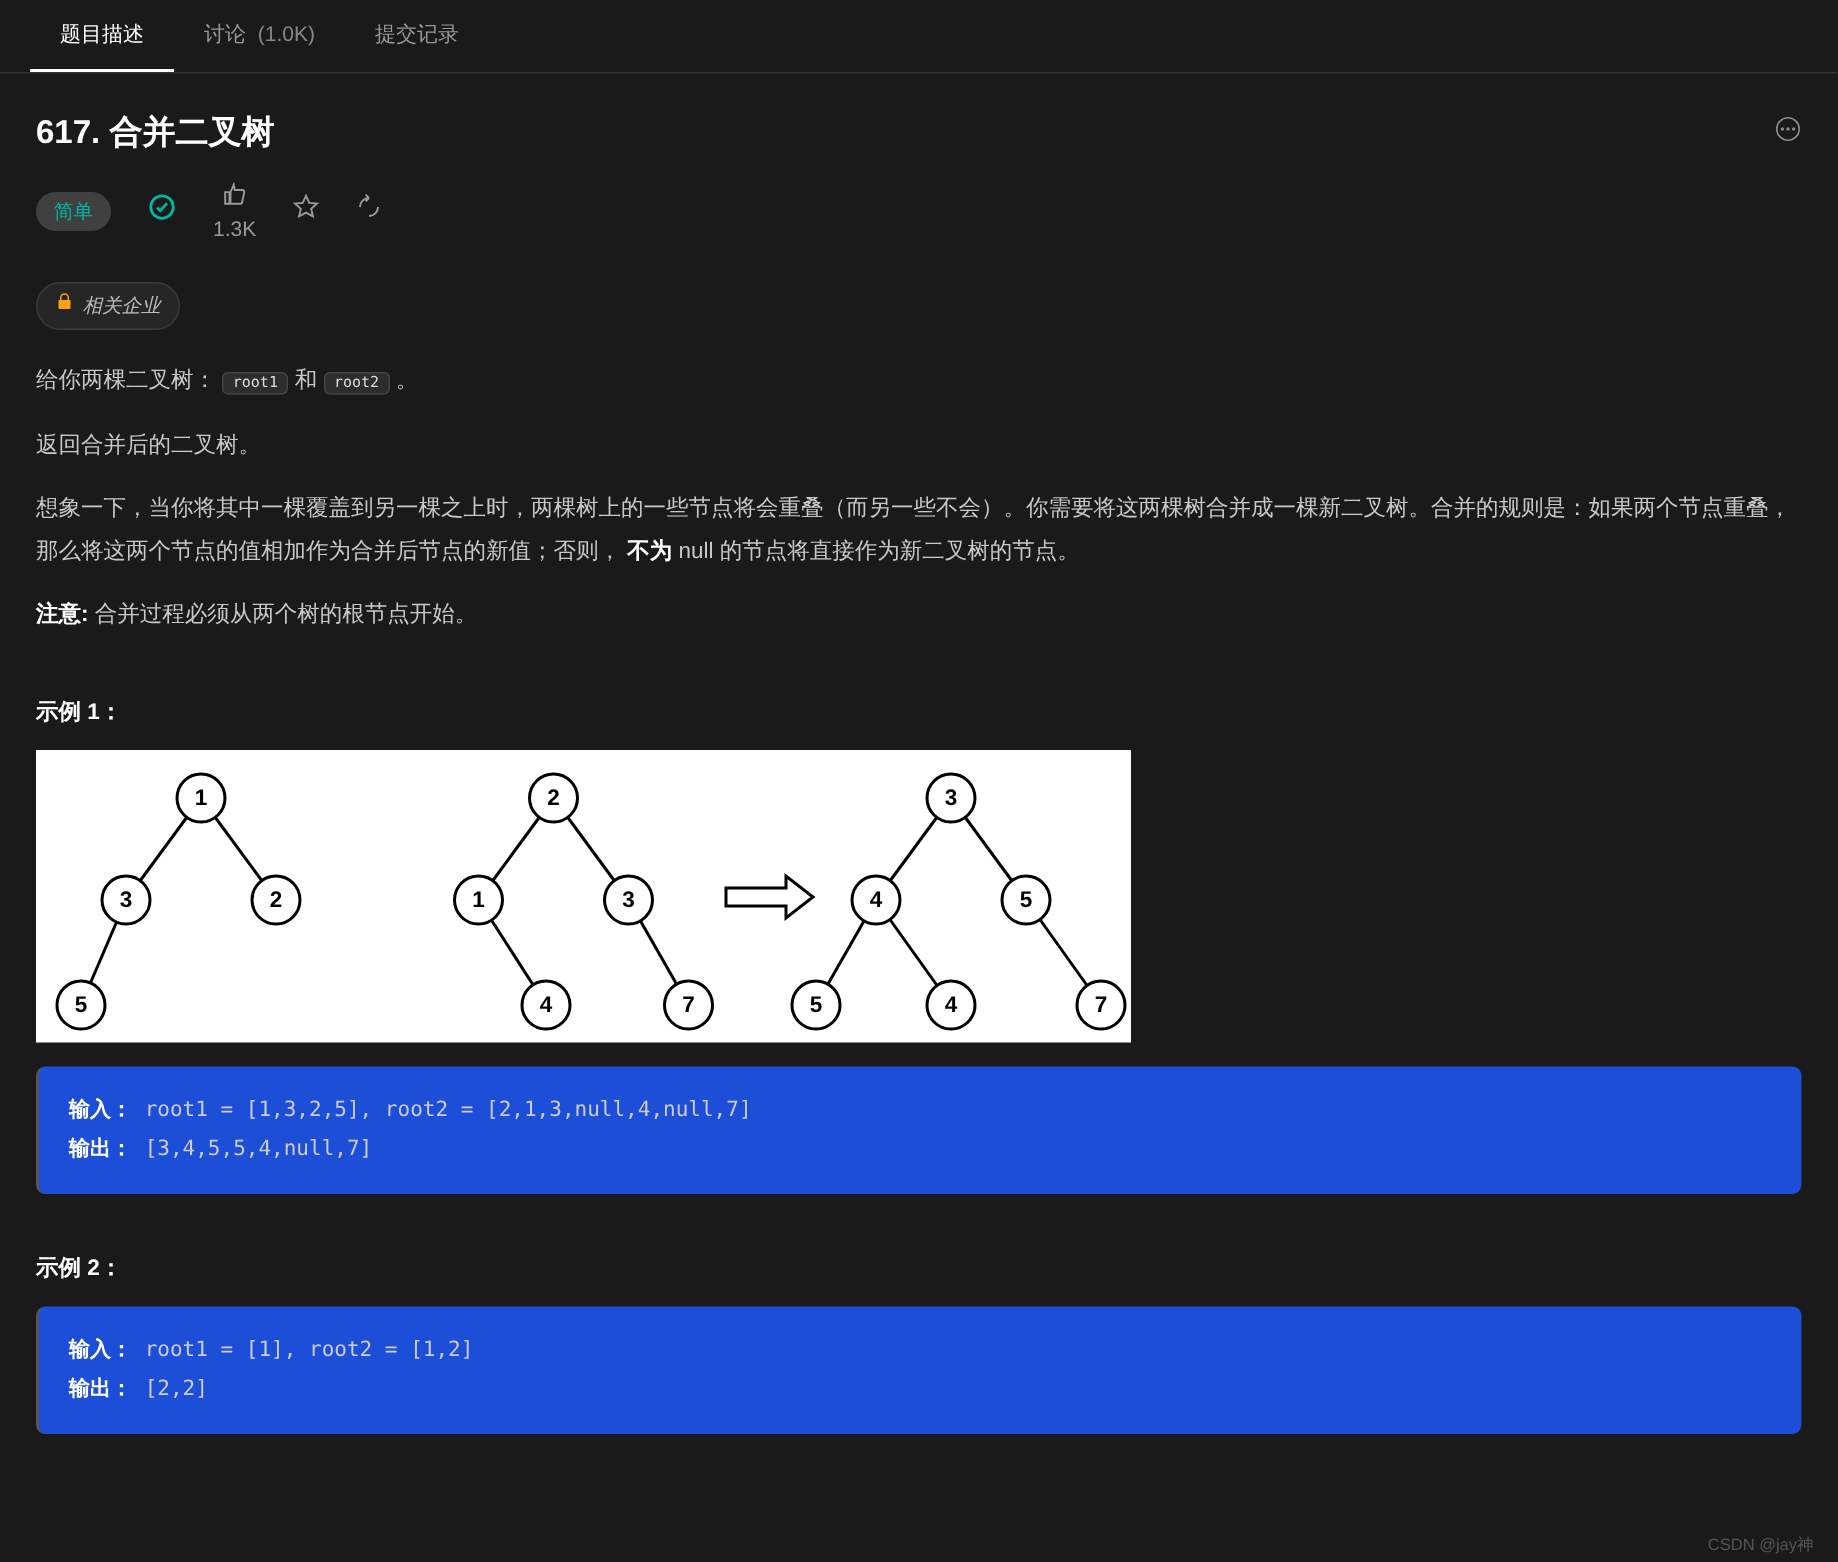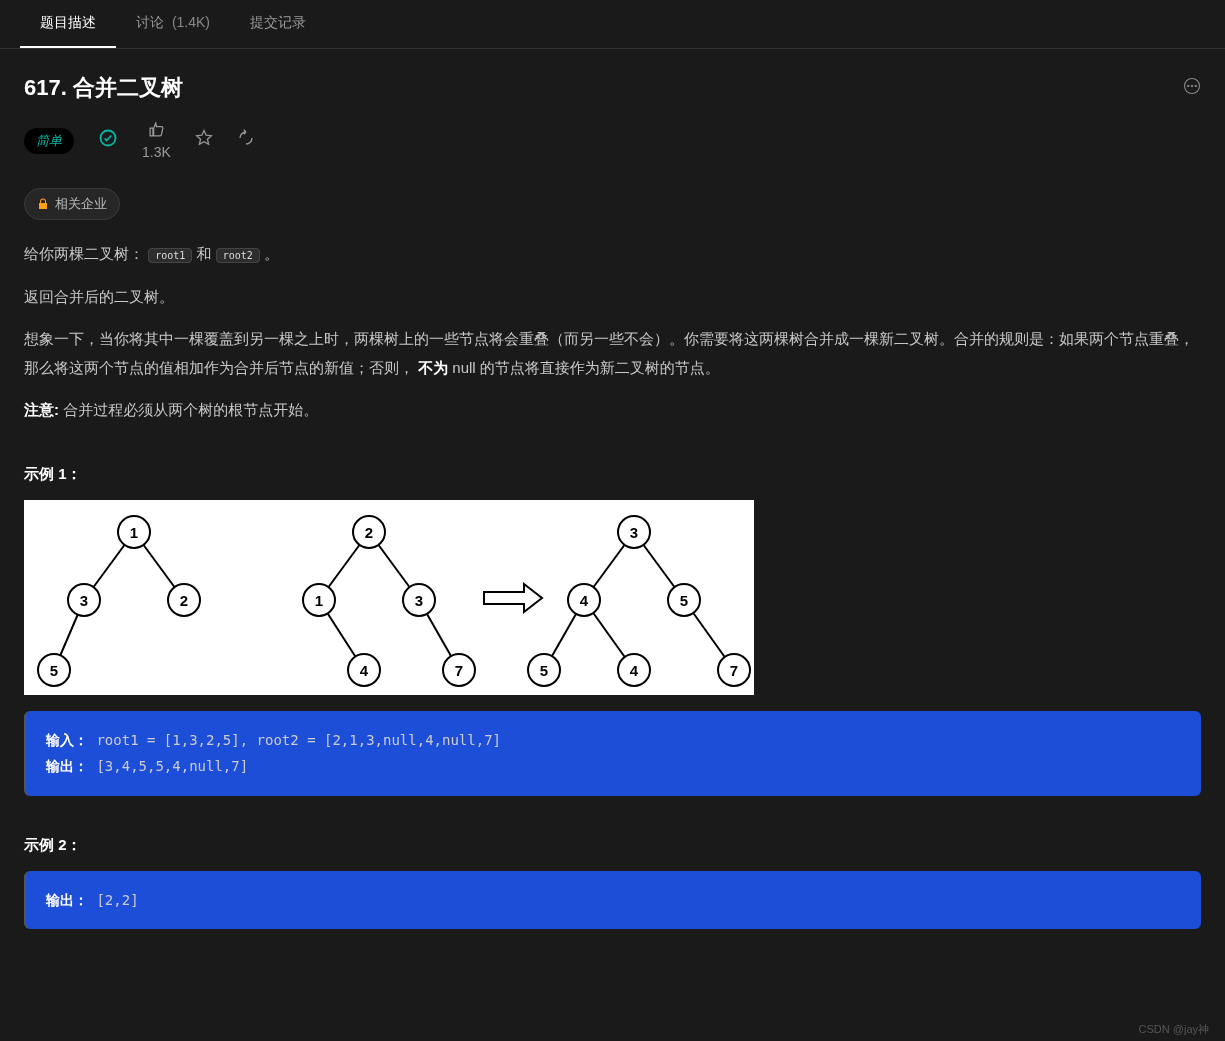--- a/index.html
+++ b/index.html
@@ -28,36 +28,36 @@
       color: #fff;
       border-bottom-color: #fff;
     }
     .tab-count { color: #888; margin-left: 4px; }
     .content { padding: 24px; }
     .title-row { display: flex; align-items: center; justify-content: space-between; }
     .title { color: #fff; font-size: 22px; font-weight: 600; }
     .more-icon { color: #888; font-size: 18px; cursor: pointer; }
     .meta-row { display: flex; align-items: center; gap: 24px; margin-top: 18px; }
     .difficulty-badge {
-      background: #000000;
+      background: #404040;
       color: #00b8a3;
       padding: 4px 12px;
       border-radius: 16px;
       font-size: 13px;
-      font-style: italic;
     }
     .check-icon { color: #00b8a3; font-size: 18px; }
     .like-group { color: #999; display: flex; align-items: center; gap: 6px; font-size: 14px; flex-direction: column; }
     .meta-icon { color: #999; font-size: 17px; cursor: pointer; }
     .company-badge {
-      display: inline-flex; align-items: flex-end; gap: 6px;
+      display: inline-flex; align-items: flex-start; gap: 6px;
       background: #262626; color: #bbb;
       padding: 6px 12px; border-radius: 16px;
       margin-top: 14px; font-size: 13px;
       border: 1px solid #3a3a3a;
+      font-style: italic;
     }
     .lock-icon { color: #ffa116; font-size: 12px; }
     .desc { margin-top: 20px; line-height: 1.9; color: #c8c8c8; font-size: 15px; }
     .desc p { margin-bottom: 14px; }
     .inline-code {
       background: #2d2d2d;
       border: 1px solid #444;
       padding: 1px 6px;
       border-radius: 4px;
       font-family: Consolas, Monaco, monospace;
@@ -88,21 +88,21 @@
     .watermark { position: absolute; bottom: 4px; right: 16px; color: #555; font-size: 11px; }
     svg.tree-svg { display: block; }
   </style>
 </head>
 <body>
 
 <div class="tabs">
   <div class="tab active">题目描述</div>
   <div class="tab">
     <span>讨论</span>
-    <span class="tab-count">(1.4K)</span>
+    <span class="tab-count">(1.0K)</span>
   </div>
   <div class="tab">提交记录</div>
 </div>
 
 <div class="content">
   <div class="title-row">
     <h1 class="title">617. 合并二叉树</h1>
     <span class="more-icon">
       <svg width="18" height="18" viewBox="0 0 24 24" fill="none" stroke="currentColor" stroke-width="1.5">
           <circle cx="12" cy="12" r="10"></circle>
@@ -238,19 +238,23 @@
     <div>
       <span class="code-label">输出：</span>
       <span>[3,4,5,5,4,null,7]</span>
     </div>
   </div>
 
   <div class="example-label">示例 2：</div>
 
   <div class="code-block">
     <div>
+      <span class="code-label">输入：</span>
+      <span>root1 = [1], root2 = [1,2]</span>
+    </div>
+    <div>
       <span class="code-label">输出：</span>
       <span>[2,2]</span>
     </div>
   </div>
 </div>
 
 <div class="watermark">CSDN @jay神</div>
 
 </body></html>

